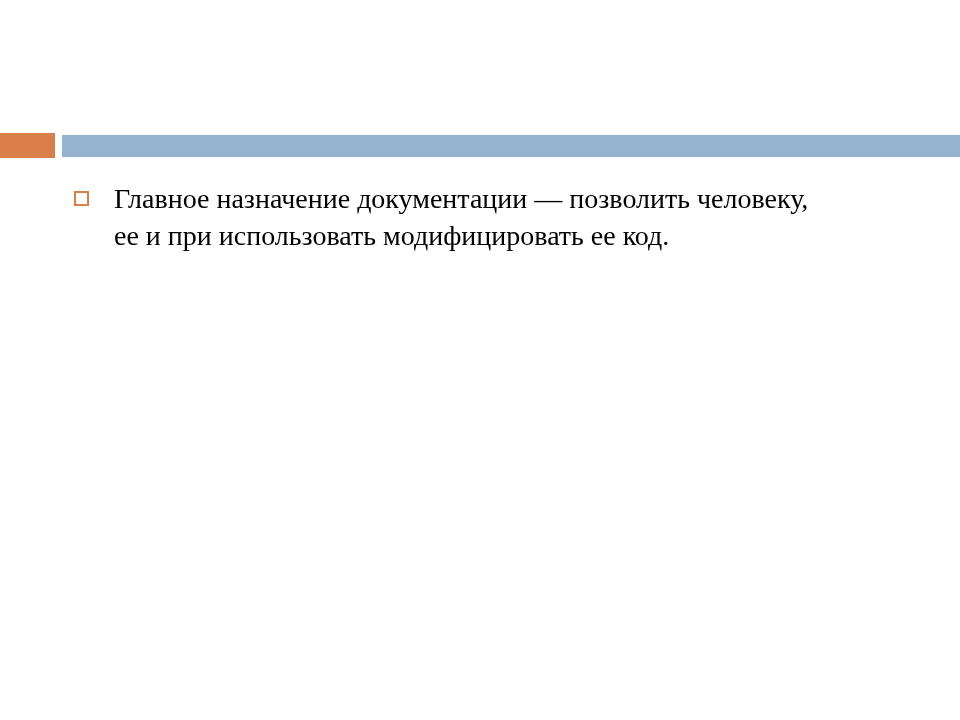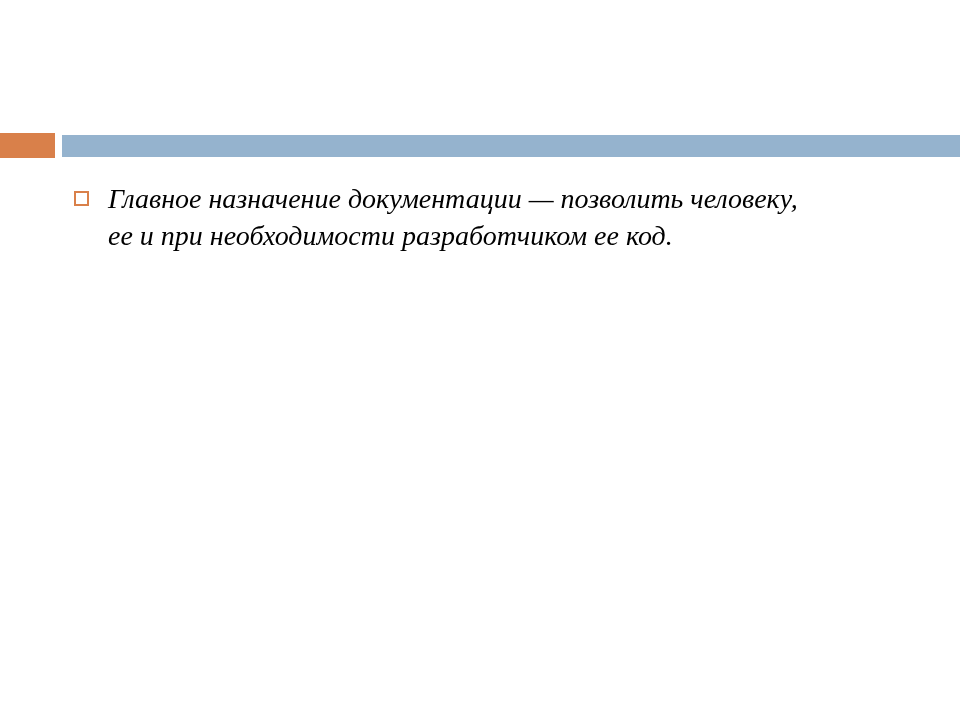--- a/index.html
+++ b/index.html
@@ -45,39 +45,38 @@
   .bullet-marker {
     display: inline-block;
     width: 11px;
     height: 11px;
     border: 2px solid #D9804A;
     background: #ffffff;
     margin-top: 11px;
     flex: 0 0 auto;
   }
   .bullet-text {
-    margin-left: 19px;
+    margin-left: 25px;
     color: #000000;
     font-size: 28px;
     line-height: 37px;
-    font-style: italic;
   }
   .bullet-text .line {
     white-space: nowrap;
   }
 </style>
 </head>
 <body>
 
 <div class="slide">
 
   <div class="accent-orange"></div>
   <div class="accent-blue"></div>
 
   <div class="bullet-item">
     <span class="bullet-marker"></span>
     <div class="bullet-text">
       <div class="line">Главное назначение документации — позволить человеку,</div>
-      <div class="line">ее и при необходимости разработчиком ее код.</div>
+      <div class="line">ее и при использовать модифицировать ее код.</div>
     </div>
   </div>
 
 </div>
 
 </body></html>

